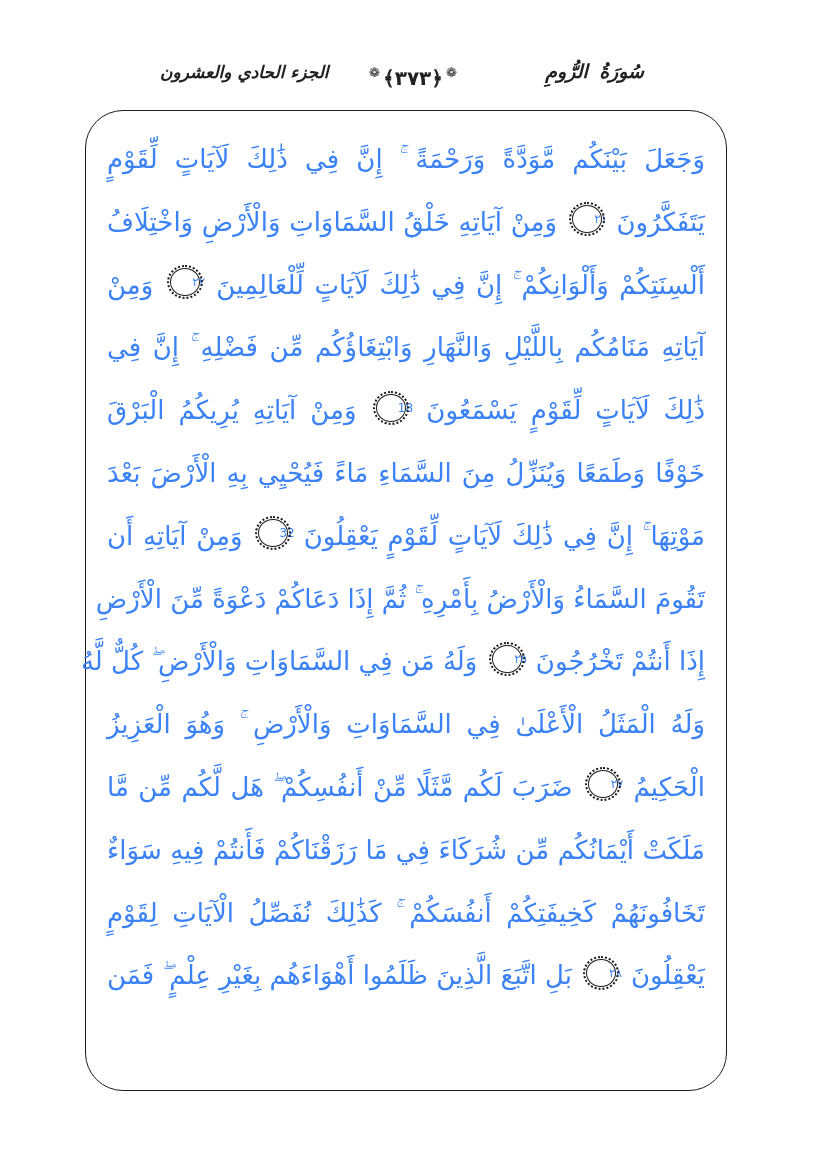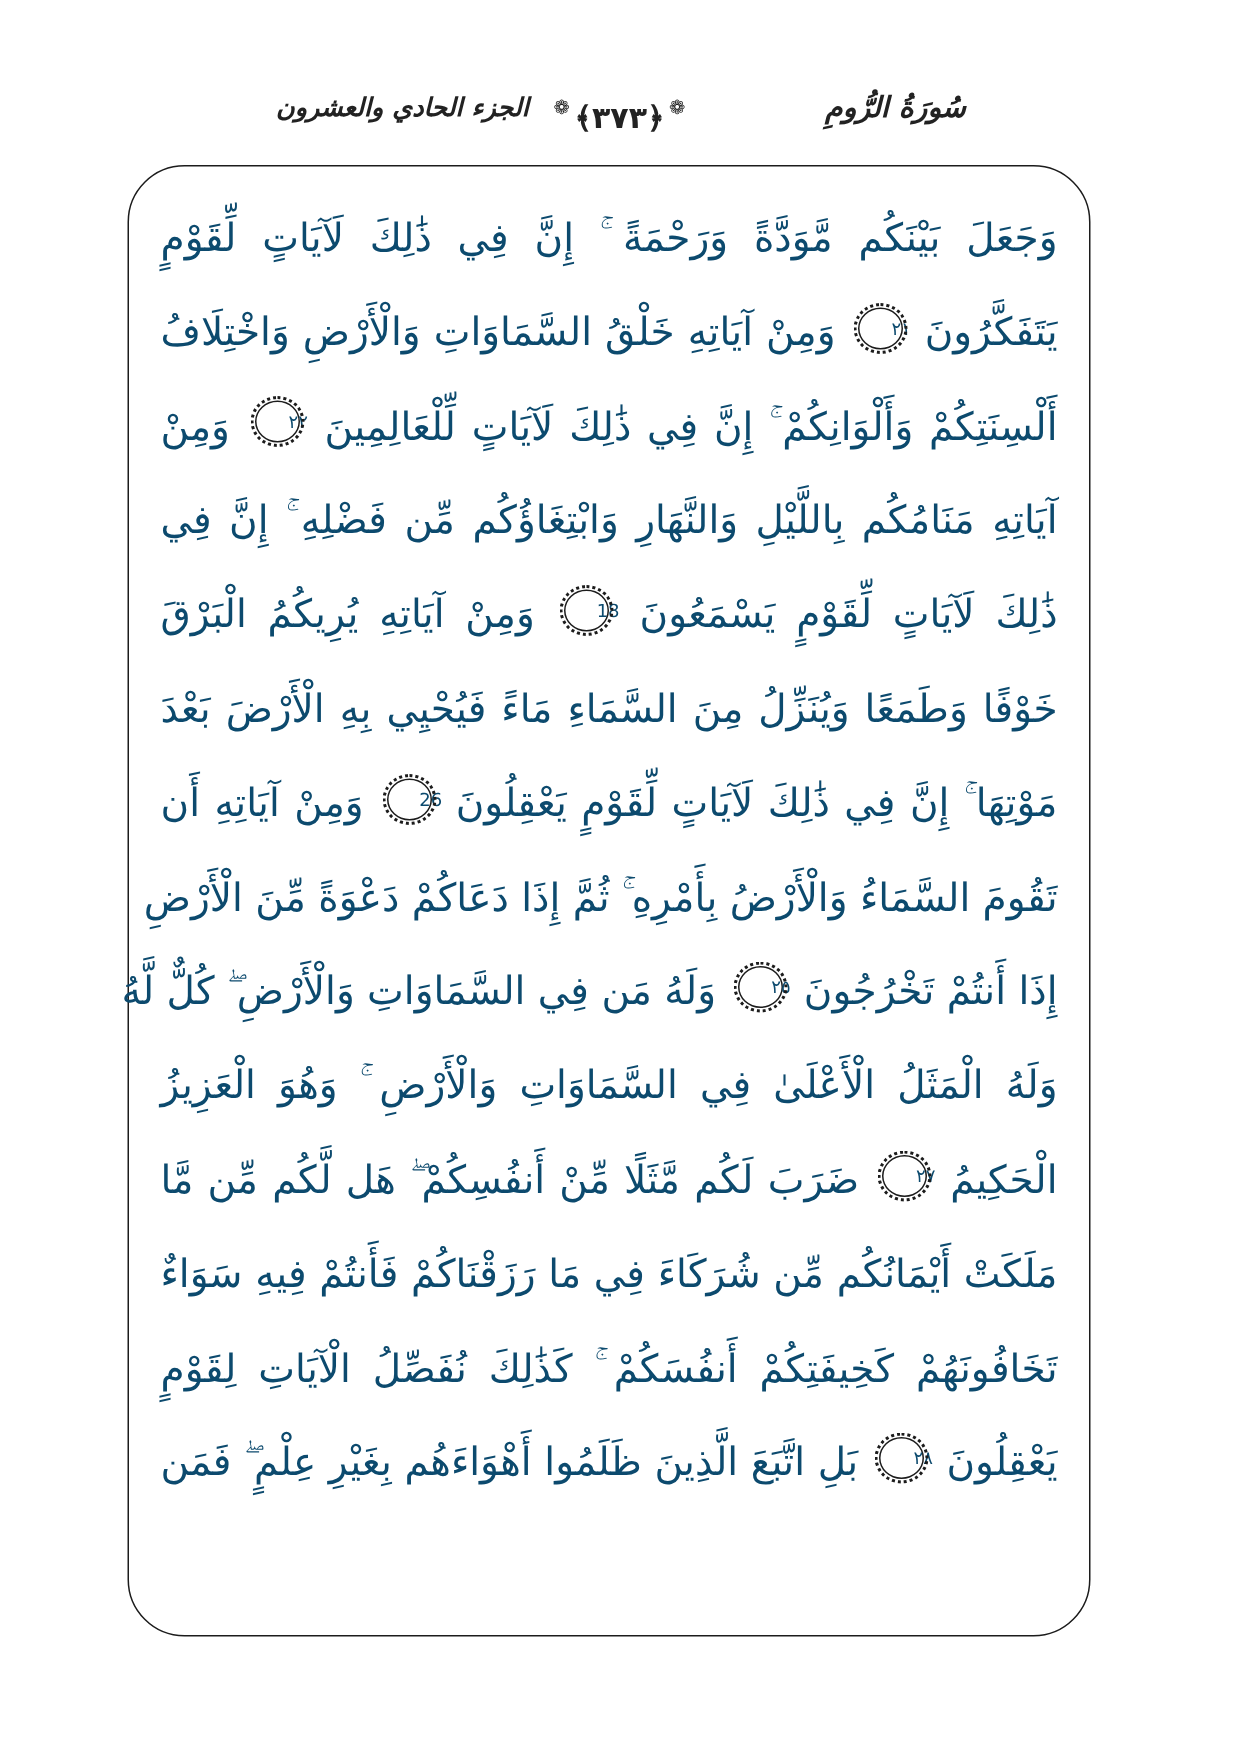--- a/index.html
+++ b/index.html
@@ -33,23 +33,24 @@
     align-items: center;
     white-space: nowrap;
     color: #222;
   }
   .surah-title {
     right: 182px;
     font-size: 19px;
     font-weight: bold;
     font-style: italic;
     letter-spacing: 0.5px;
+    font-family: Liberation Mono, monospace;
   }
   .juz-title {
-    left: 184px;
+    left: 160px;
     font-size: 17px;
     font-weight: bold;
     font-style: italic;
   }
   .page-number-group {
     left: 50%;
     transform: translateX(-50%);
     font-size: 20px;
     font-weight: bold;
     gap: 2px;
@@ -82,21 +83,21 @@
   }
   .line {
     height: 62.8px;
     line-height: 62.8px;
     font-size: 26px;
     text-align: justify;
     text-align-last: justify;
     -moz-text-align-last: justify;
     white-space: nowrap;
     overflow: visible;
-    color: #0c4a6e;
+    color: #3b82f6;
   }
   .seg { display: inline; }
   
   .ayah {
     display: inline-flex;
     align-items: center;
     justify-content: center;
     width: 28px;
     height: 28px;
     border: 1.3px solid #1c1c1c;
@@ -132,21 +133,21 @@
   </div>
 
   <div class="frame">
     <div class="lines" id="lines-container">
         <div class="line"><span class="seg">وَجَعَلَ بَيْنَكُم مَّوَدَّةً وَرَحْمَةً ۚ إِنَّ فِي ذَٰلِكَ لَآيَاتٍ لِّقَوْمٍ</span></div>
         <div class="line"><span class="seg">يَتَفَكَّرُونَ</span> <span class="ayah">٢١</span> <span class="seg">وَمِنْ آيَاتِهِ خَلْقُ السَّمَاوَاتِ وَالْأَرْضِ وَاخْتِلَافُ</span></div>
         <div class="line"><span class="seg">أَلْسِنَتِكُمْ وَأَلْوَانِكُمْ ۚ إِنَّ فِي ذَٰلِكَ لَآيَاتٍ لِّلْعَالِمِينَ</span> <span class="ayah">٢٢</span> <span class="seg">وَمِنْ</span></div>
         <div class="line"><span class="seg">آيَاتِهِ مَنَامُكُم بِاللَّيْلِ وَالنَّهَارِ وَابْتِغَاؤُكُم مِّن فَضْلِهِ ۚ إِنَّ فِي</span></div>
         <div class="line"><span class="seg">ذَٰلِكَ لَآيَاتٍ لِّقَوْمٍ يَسْمَعُونَ</span> <span class="ayah">18</span> <span class="seg">وَمِنْ آيَاتِهِ يُرِيكُمُ الْبَرْقَ</span></div>
         <div class="line"><span class="seg">خَوْفًا وَطَمَعًا وَيُنَزِّلُ مِنَ السَّمَاءِ مَاءً فَيُحْيِي بِهِ الْأَرْضَ بَعْدَ</span></div>
-        <div class="line"><span class="seg">مَوْتِهَا ۚ إِنَّ فِي ذَٰلِكَ لَآيَاتٍ لِّقَوْمٍ يَعْقِلُونَ</span> <span class="ayah">26</span> <span class="seg">وَمِنْ آيَاتِهِ أَن</span></div>
+        <div class="line"><span class="seg">مَوْتِهَا ۚ إِنَّ فِي ذَٰلِكَ لَآيَاتٍ لِّقَوْمٍ يَعْقِلُونَ</span> <span class="ayah">32</span> <span class="seg">وَمِنْ آيَاتِهِ أَن</span></div>
         <div class="line"><span class="seg">تَقُومَ السَّمَاءُ وَالْأَرْضُ بِأَمْرِهِ ۚ ثُمَّ إِذَا دَعَاكُمْ دَعْوَةً مِّنَ الْأَرْضِ</span></div>
         <div class="line"><span class="seg">إِذَا أَنتُمْ تَخْرُجُونَ</span> <span class="ayah">٢٥</span> <span class="seg">وَلَهُ مَن فِي السَّمَاوَاتِ وَالْأَرْضِ ۖ كُلٌّ لَّهُ</span></div>
         <div class="line"><span class="seg">وَلَهُ الْمَثَلُ الْأَعْلَىٰ فِي السَّمَاوَاتِ وَالْأَرْضِ ۚ وَهُوَ الْعَزِيزُ</span></div>
         <div class="line"><span class="seg">الْحَكِيمُ</span> <span class="ayah">٢٧</span> <span class="seg">ضَرَبَ لَكُم مَّثَلًا مِّنْ أَنفُسِكُمْ ۖ هَل لَّكُم مِّن مَّا</span></div>
         <div class="line"><span class="seg">مَلَكَتْ أَيْمَانُكُم مِّن شُرَكَاءَ فِي مَا رَزَقْنَاكُمْ فَأَنتُمْ فِيهِ سَوَاءٌ</span></div>
         <div class="line"><span class="seg">تَخَافُونَهُمْ كَخِيفَتِكُمْ أَنفُسَكُمْ ۚ كَذَٰلِكَ نُفَصِّلُ الْآيَاتِ لِقَوْمٍ</span></div>
         <div class="line"><span class="seg">يَعْقِلُونَ</span> <span class="ayah">٢٨</span> <span class="seg">بَلِ اتَّبَعَ الَّذِينَ ظَلَمُوا أَهْوَاءَهُم بِغَيْرِ عِلْمٍ ۖ فَمَن</span></div>
       </div>
   </div>
 

